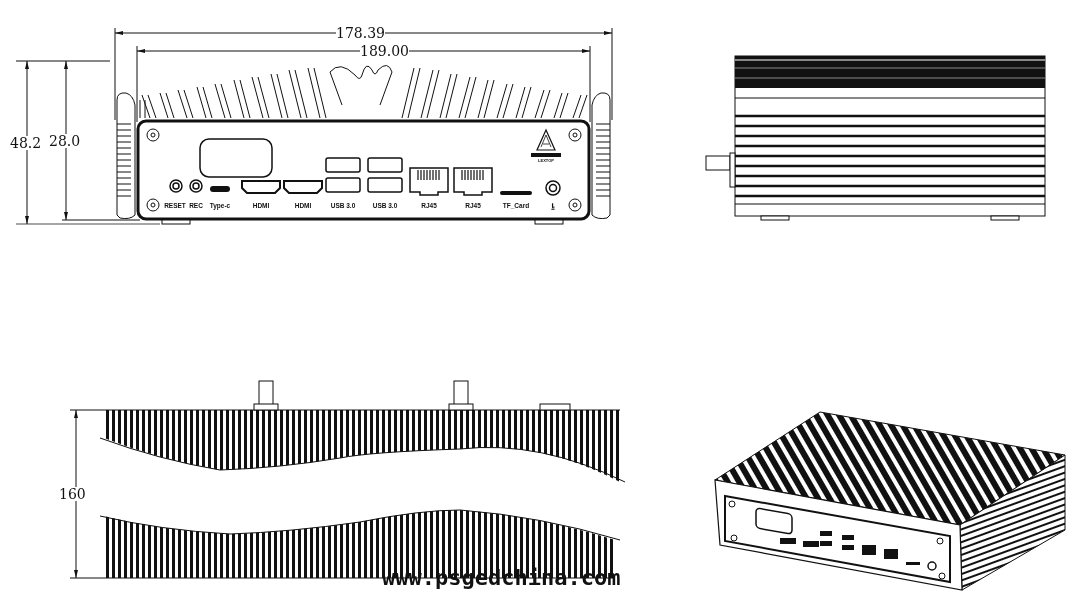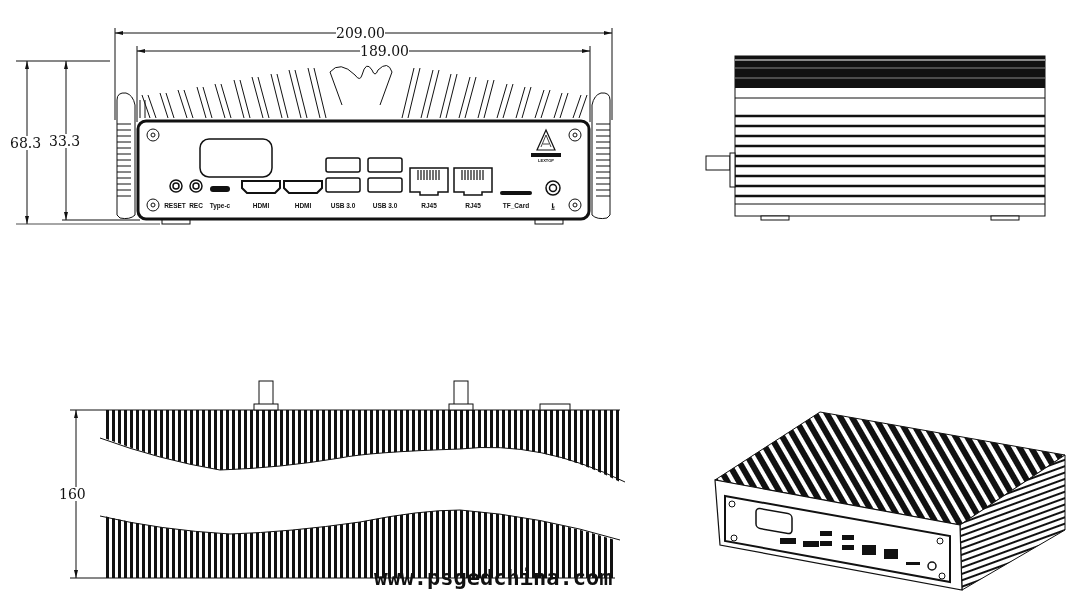--- a/index.html
+++ b/index.html
@@ -1,20 +1,20 @@
 <!DOCTYPE html>
 <html><head>
 <meta charset="utf-8">
 <style>
   html,body{margin:0;padding:0;background:#fff;}
   body{width:1073px;height:600px;position:relative;overflow:hidden;font-family:"Liberation Serif","DejaVu Serif",serif;}
   .abs{position:absolute;}
   .dim{font-family:"DejaVu Serif","Liberation Serif",serif;font-size:14px;color:#111;background:#fff;line-height:14px;}
   .plabel{font-family:"Liberation Sans","DejaVu Sans",sans-serif;font-weight:bold;font-size:6.5px;color:#111;white-space:nowrap;text-align:center;}
-  .wm{font-family:"DejaVu Sans Mono","Liberation Mono",monospace;font-weight:bold;font-size:22px;color:#111;letter-spacing:0px;}
+  .wm{font-family:"DejaVu Sans Mono","Liberation Mono",monospace;font-weight:bold;font-size:22px;color:#111;letter-spacing:0px;margin-left:8px;}
   svg{position:absolute;overflow:visible;}
 </style>
 </head>
 <body>
 
 <div class="abs" style="left:0;top:0;width:640px;height:240px;">
   <svg width="640" height="240">
 
     <line x1="115" y1="33" x2="612" y2="33" stroke="#111" stroke-width="1"></line>
     <line x1="115" y1="28" x2="115" y2="120" stroke="#111" stroke-width="1"></line>
@@ -119,24 +119,24 @@
     <rect x="500" y="191" width="32" height="4" rx="2" fill="#111"></rect>
 
     <circle cx="553" cy="188" r="7" fill="none" stroke="#111" stroke-width="1.5"></circle>
     <circle cx="553" cy="188" r="3.5" fill="none" stroke="#111" stroke-width="1.5"></circle>
 
     <path d="M546,130 L537,150 L555,150 Z" fill="none" stroke="#111" stroke-width="1.2"></path>
     <path d="M546,135 L541,147 M546,135 L551,147 M543,144 L549,144" fill="none" stroke="#111" stroke-width="0.8"></path>
     <rect x="531" y="153" width="30" height="4" fill="#111"></rect>
   </svg>
 
-  <div class="abs dim" style="left:336px;top:26px;">209.00</div>
+  <div class="abs dim" style="left:336px;top:26px;">178.39</div>
   <div class="abs dim" style="left:337px;top:44px;margin-left:23px;">189.00</div>
-  <div class="abs dim" style="left:10px;top:136px;">68.3</div>
-  <div class="abs dim" style="left:49px;top:134px;">33.3</div>
+  <div class="abs dim" style="left:10px;top:136px;">48.2</div>
+  <div class="abs dim" style="left:49px;top:134px;">28.0</div>
 
   <div class="abs plabel" style="left:162px;top:202px;width:26px;">RESET</div>
   <div class="abs plabel" style="left:188px;top:202px;width:16px;">REC</div>
   <div class="abs plabel" style="left:206px;top:202px;width:28px;">Type-c</div>
   <div class="abs plabel" style="left:245px;top:202px;width:32px;">HDMI</div>
   <div class="abs plabel" style="left:287px;top:202px;width:32px;">HDMI</div>
   <div class="abs plabel" style="left:326px;top:202px;width:34px;">USB 3.0</div>
   <div class="abs plabel" style="left:368px;top:202px;width:34px;">USB 3.0</div>
   <div class="abs plabel" style="left:412px;top:202px;width:34px;">RJ45</div>
   <div class="abs plabel" style="left:456px;top:202px;width:34px;">RJ45</div>

